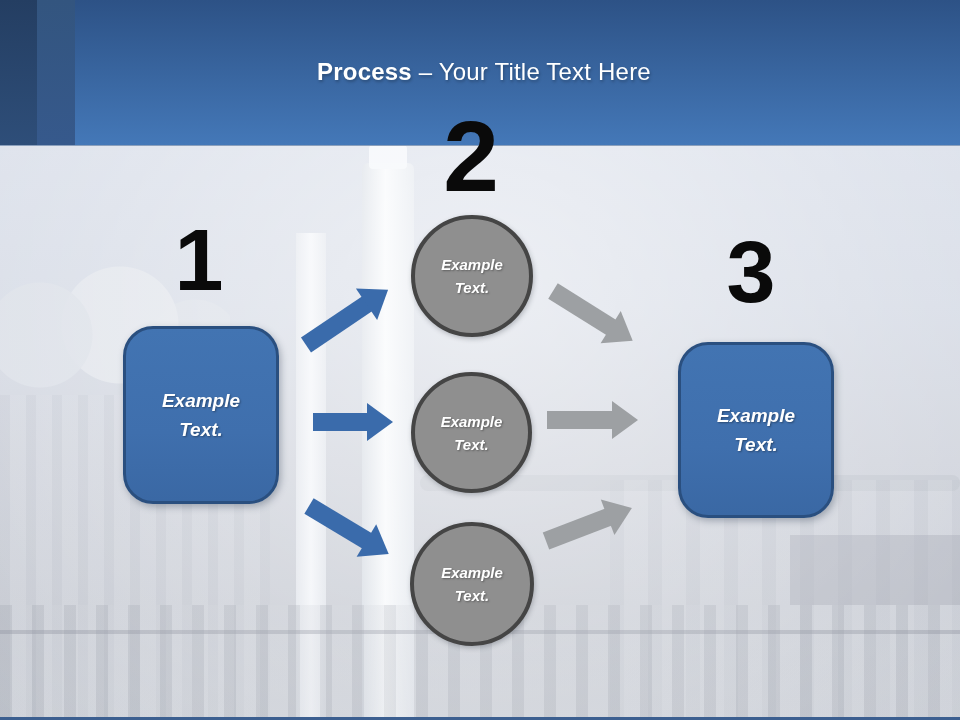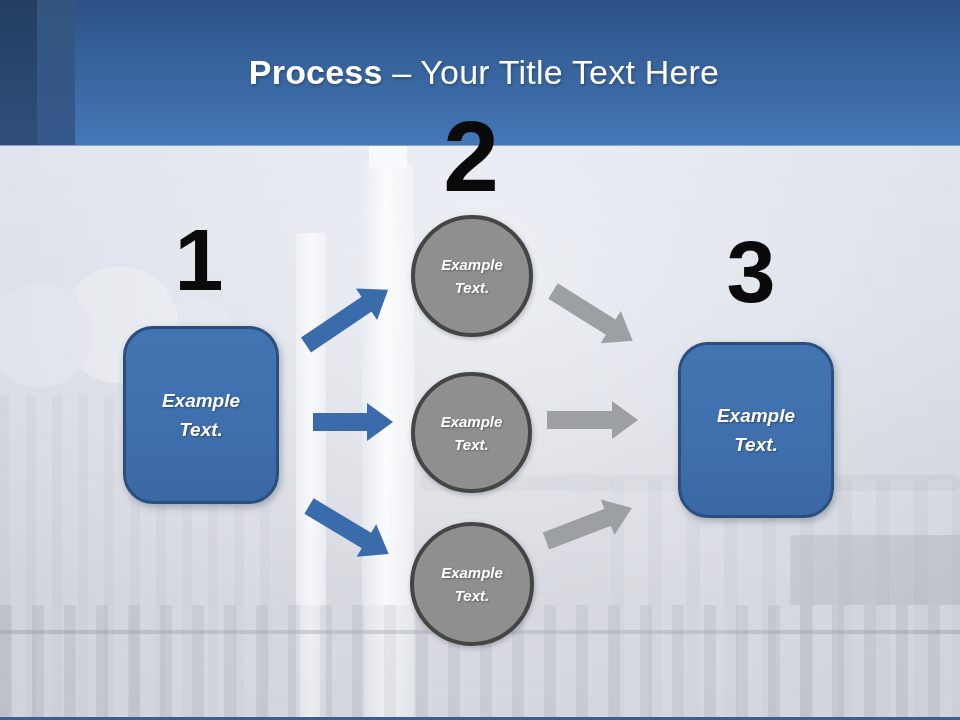--- a/index.html
+++ b/index.html
@@ -20,21 +20,21 @@
     position:absolute; top:0; left:0; width:37px; height:145px;
     background:linear-gradient(180deg, var(--stripe_dark,#243e62) 0%, #2e4e79 100%);
   }
   .stripe-mid{
     position:absolute; top:0; left:37px; width:38px; height:145px;
     background:linear-gradient(180deg, var(--stripe_mid,#33557f) 0%, #36598c 100%);
   }
   .title{
     position:absolute; top:52px; left:0; width:100%; padding-left:8px; box-sizing:border-box;
     text-align:center; color:var(--title_color,#ffffff);
-    font-size:34px; line-height:40px; letter-spacing:.2px;
+    font-size:24px; line-height:40px; letter-spacing:.2px;
     text-shadow:1px 2px 3px rgba(0,0,0,.25);
     white-space:nowrap;
   }
   .title .emph{font-weight:bold;}
 
   
   .photo{
     position:absolute; top:145px; left:0; width:960px; height:575px; overflow:hidden;
     background:linear-gradient(180deg,#d5dbe7 0%, #d0d6e2 28%, #c9cdd7 55%, #c2c6cf 80%, #c6cad2 100%);
     z-index:1;

